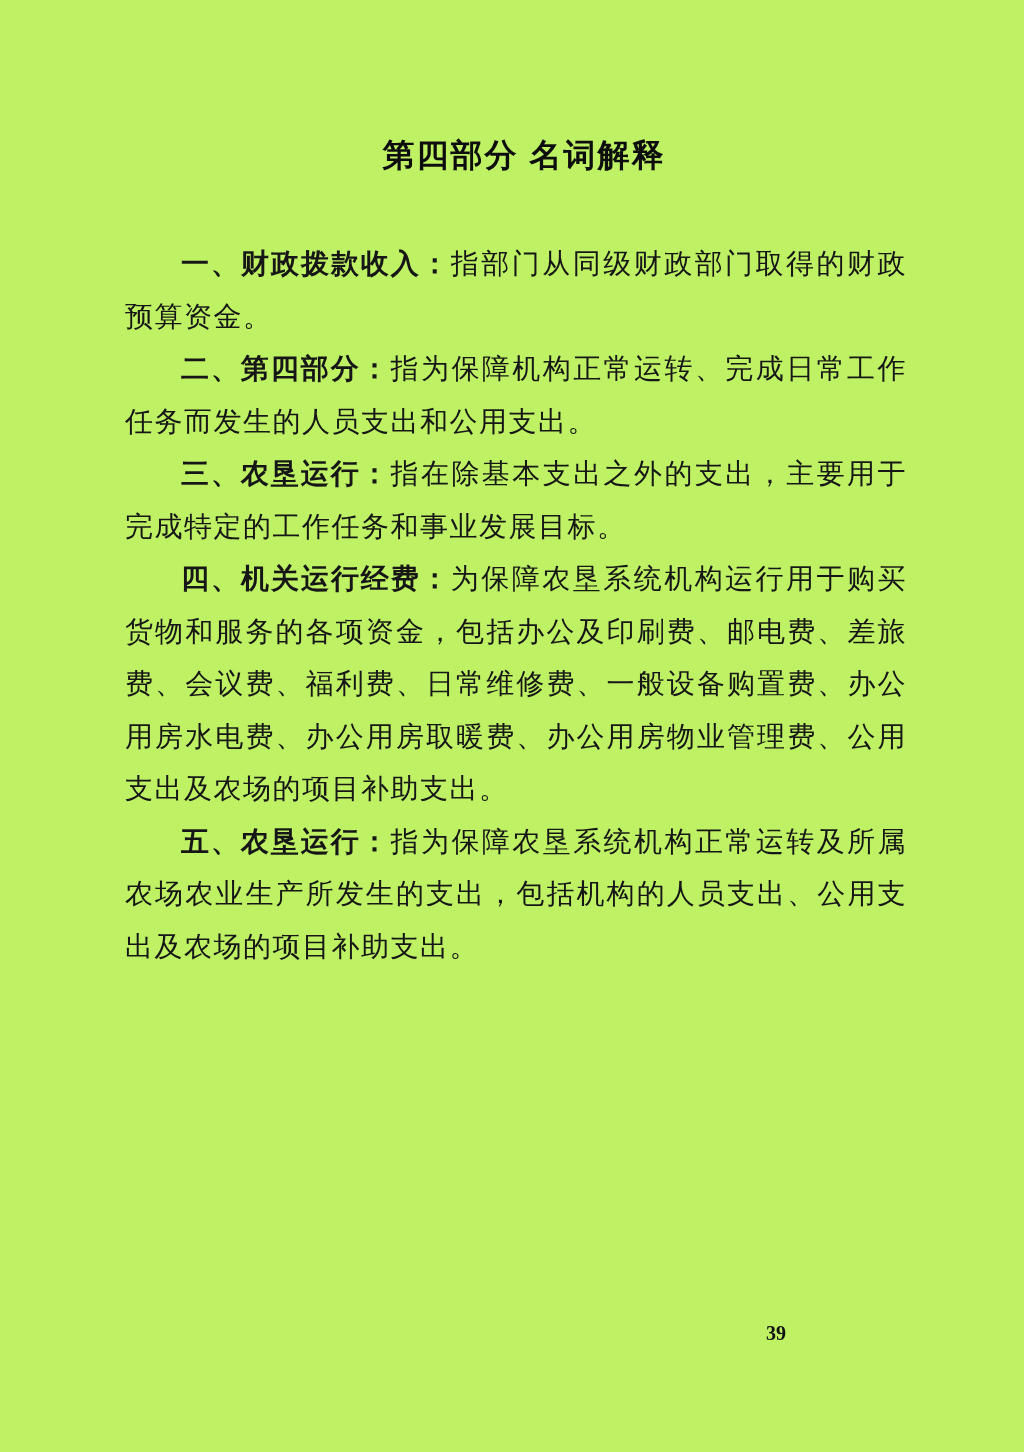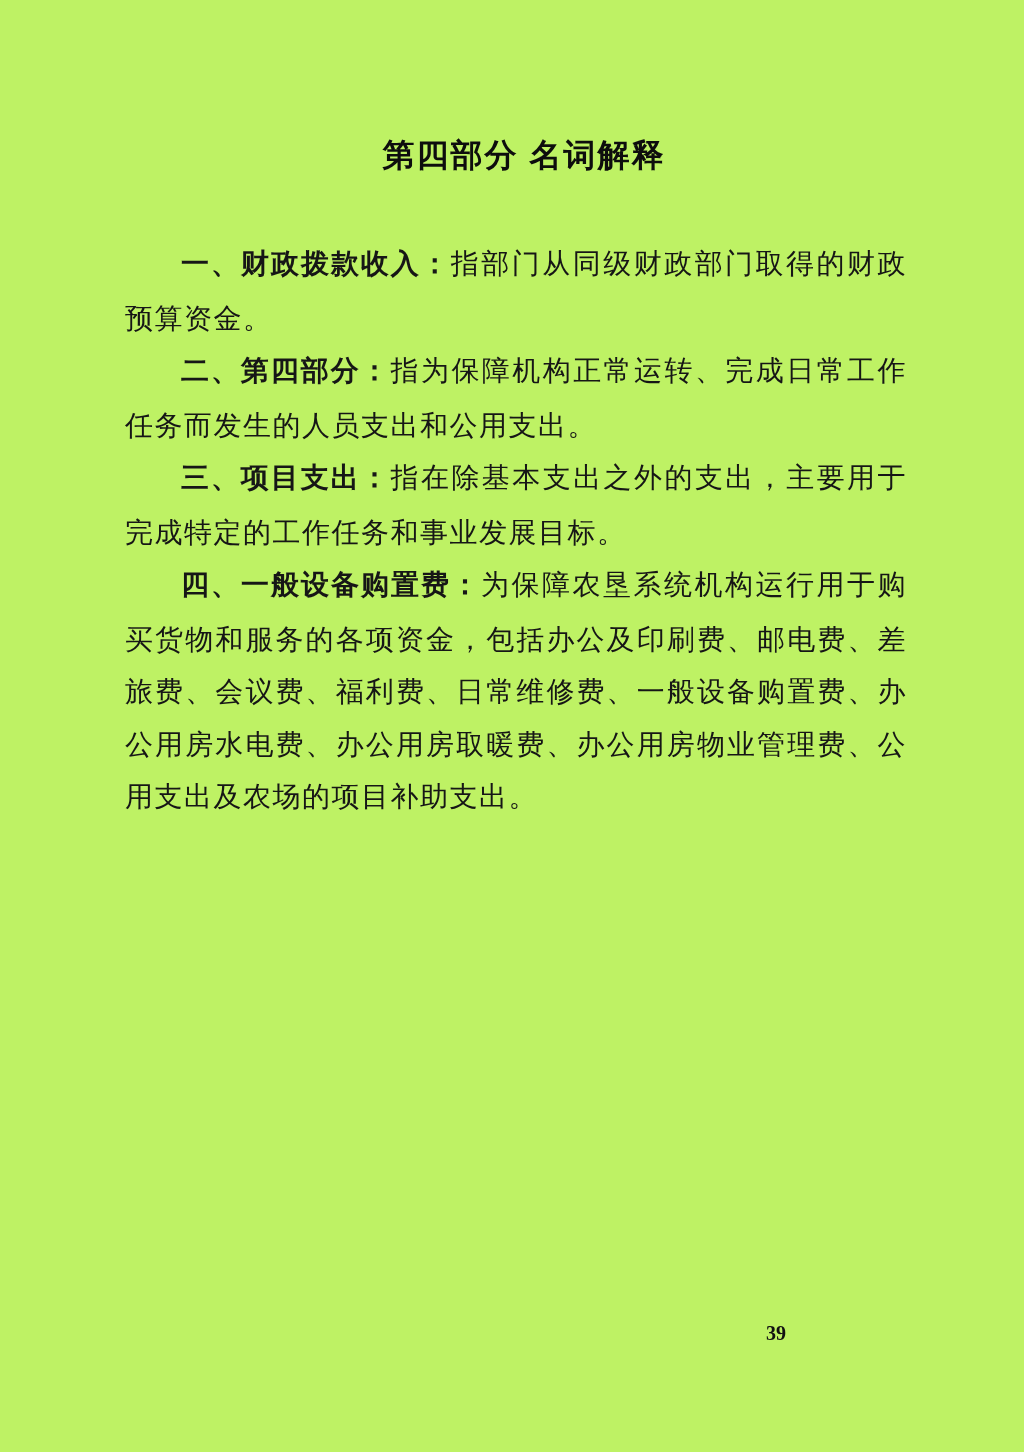--- a/index.html
+++ b/index.html
@@ -40,21 +40,21 @@
     text-align: justify;
     color: #161616;
   }
   .content p {
     margin: 0;
     padding: 0;
     text-indent: 2em;
   }
   .term {
     font-weight: 700;
-    font-family: Liberation Mono, monospace;
+    font-family: Liberation Serif, serif;
     letter-spacing: 1px;
   }
   .definition {
     letter-spacing: 1.5px;
   }
   .page-number {
     position: absolute;
     top: 1322px;
     left: 766px;
     font-family: "Liberation Serif", "DejaVu Serif", serif;
@@ -75,25 +75,28 @@
 
     <p>
       <span class="term">一、财政拨款收入：</span><span class="definition">指部门从同级财政部门取得的财政预算资金。</span>
     </p>
 
     <p>
       <span class="term">二、第四部分：</span><span class="definition">指为保障机构正常运转、完成日常工作任务而发生的人员支出和公用支出。</span>
     </p>
 
     <p>
-      <span class="term">三、项目支出：</span><span class="definition">指在除基本支出之外的支出，主要用于完成特定的工作任务和事业发展目标。</span>
+      <span class="term">三、农垦运行：</span><span class="definition">指在除基本支出之外的支出，主要用于完成特定的工作任务和事业发展目标。</span>
     </p>
 
     <p>
-      <span class="term">四、一般设备购置费：</span><span class="definition">为保障农垦系统机构运行用于购买货物和服务的各项资金，包括办公及印刷费、邮电费、差旅费、会议费、福利费、日常维修费、一般设备购置费、办公用房水电费、办公用房取暖费、办公用房物业管理费、公用支出及农场的项目补助支出。</span>
+      <span class="term">四、机关运行经费：</span><span class="definition">为保障农垦系统机构运行用于购买货物和服务的各项资金，包括办公及印刷费、邮电费、差旅费、会议费、福利费、日常维修费、一般设备购置费、办公用房水电费、办公用房取暖费、办公用房物业管理费、公用支出及农场的项目补助支出。</span>
     </p>
 
+    <p>
+      <span class="term">五、农垦运行：</span><span class="definition">指为保障农垦系统机构正常运转及所属农场农业生产所发生的支出，包括机构的人员支出、公用支出及农场的项目补助支出。</span>
+    </p>
 
   </div>
 
   <div class="page-number">39</div>
 
 </div>
 
 </body></html>

